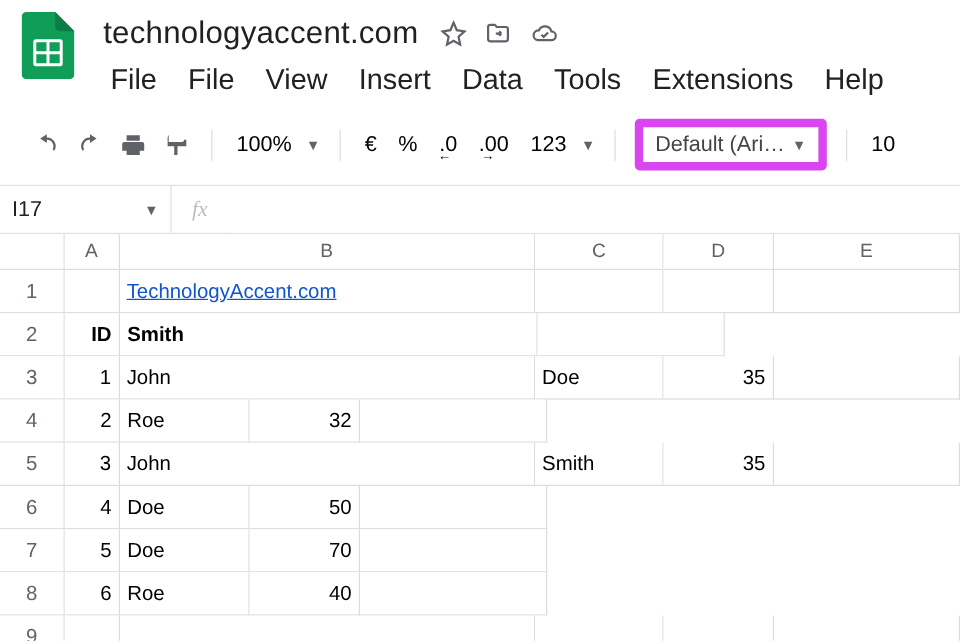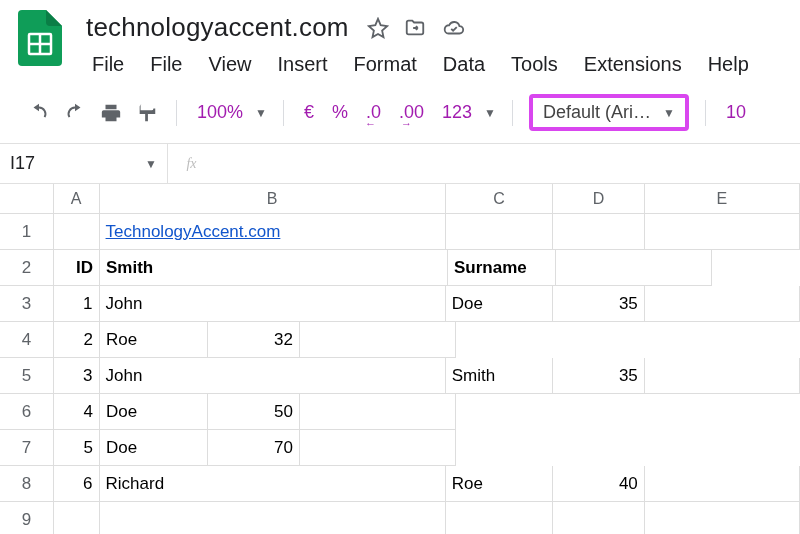--- a/index.html
+++ b/index.html
@@ -39,78 +39,78 @@
       color: #202124;
       padding: 2px 4px;
     }
     .title-icon { color: #5f6368; display:flex; align-items:center; }
     .menu-row {
       display: flex;
       gap: 6px;
       margin-top: 4px;
     }
     .menu-item {
-      font-size: 20px;
+      font-size: 24px;
       padding: 4px 10px;
       border-radius: 4px;
       cursor: pointer;
     }
     
     .toolbar-wrap { border-bottom: 1px solid #e0e0e0; margin-top: 4px;}
     .toolbar {
       display: flex;
       align-items: center;
       gap: 10px;
       padding: 10px 18px 12px 26px;
       color: #5f6368;
       font-size: 18px;
     }
     .tool-icon {
       width: 26px; height: 26px;
       display:flex; align-items:center; justify-content:center;
       border-radius:3px;
     }
     .sep { width:1px; height:26px; background:#dadce0; margin:0 6px;}
-    .tool-text { color:#a21caf; font-size:18px; padding:2px 4px;}
+    .tool-text { color:#000000; font-size:18px; padding:2px 4px;}
     .tool-dd { color:#5f6368; font-size:12px; margin-left:-2px;}
     .font-sel {
-      border:4px solid #d946ef;
+      border:7px solid #d946ef;
       border-radius:4px;
       padding:4px 10px;
       font-size:18px;
       color:#444;
       display:flex; align-items:center; gap:4px;
       width:160px;
       white-space:nowrap;
       overflow:hidden;
     }
     .fs-label { flex:1; overflow:hidden; text-overflow:ellipsis;}
     
     .fx-row {
       display:flex;
       align-items:stretch;
       border-bottom: 1px solid #e0e0e0;
       height:40px;
     }
     .name-box {
-      width: 168px;
+      width: 143px;
       border-right:1px solid #e0e0e0;
       display:flex;
       align-items:center;
       padding:0 10px;
       font-size:18px;
       justify-content:space-between;
     }
     .fx-icon {
       width:48px;
       display:flex; align-items:center; justify-content:center;
       font-style: italic;
       font-family: "Times New Roman", serif;
       color:#bdbdbd;
-      font-size:14px;
+      font-size:18px;
       border-right:1px solid transparent;
     }
     .fx-input {
       flex:1;
       border:none;
       outline:none;
       font-size:16px;
       padding:0 6px;
     }
     
@@ -193,21 +193,20 @@
             <path d="M18 18a4 4 0 0 0 0-8 6 6 0 0 0-11.3-1A4.5 4.5 0 0 0 6 18z"></path>
             <path d="M9 13l2 2 4-4"></path>
           </svg>
       </span>
     </div>
     <div class="menu-row">
       <span class="menu-item">File</span>
       <span class="menu-item">File</span>
       <span class="menu-item">View</span>
       <span class="menu-item">Insert</span>
-      <span class="menu-item">Format</span>
       <span class="menu-item">Data</span>
       <span class="menu-item">Tools</span>
       <span class="menu-item">Extensions</span>
       <span class="menu-item">Help</span>
     </div>
   </div>
 </div>
 
 <div class="toolbar-wrap">
   <div class="toolbar">
@@ -283,21 +282,20 @@
       </div>
     <div class="cell wC"></div>
     <div class="cell wD"></div>
     <div class="cell wE"></div>
   </div>
 
   <div class="row">
     <div class="row-h">2</div>
     <div class="cell wA bold right">ID</div>
     <div class="cell wB bold">Smith</div>
-    <div class="cell wC bold">Surname</div>
     <div class="cell wE"></div>
   </div>
 
   <div class="row">
     <div class="row-h">3</div>
     <div class="cell wA right">1</div>
     <div class="cell wB">John</div>
     <div class="cell wC">Doe</div>
     <div class="cell wD right">35</div>
     <div class="cell wE"></div>
@@ -327,21 +325,20 @@
   <div class="row">
     <div class="row-h">7</div>
     <div class="cell wA right">5</div>
     <div class="cell wC">Doe</div>
     <div class="cell wD right">70</div>
     <div class="cell wE"></div>
   </div>
   <div class="row">
     <div class="row-h">8</div>
     <div class="cell wA right">6</div>
-    <div class="cell wB">Richard</div>
     <div class="cell wC">Roe</div>
     <div class="cell wD right">40</div>
     <div class="cell wE"></div>
   </div>
 
   <div class="row">
     <div class="row-h">9</div>
     <div class="cell wA"></div>
     <div class="cell wB"></div>
     <div class="cell wC"></div>

